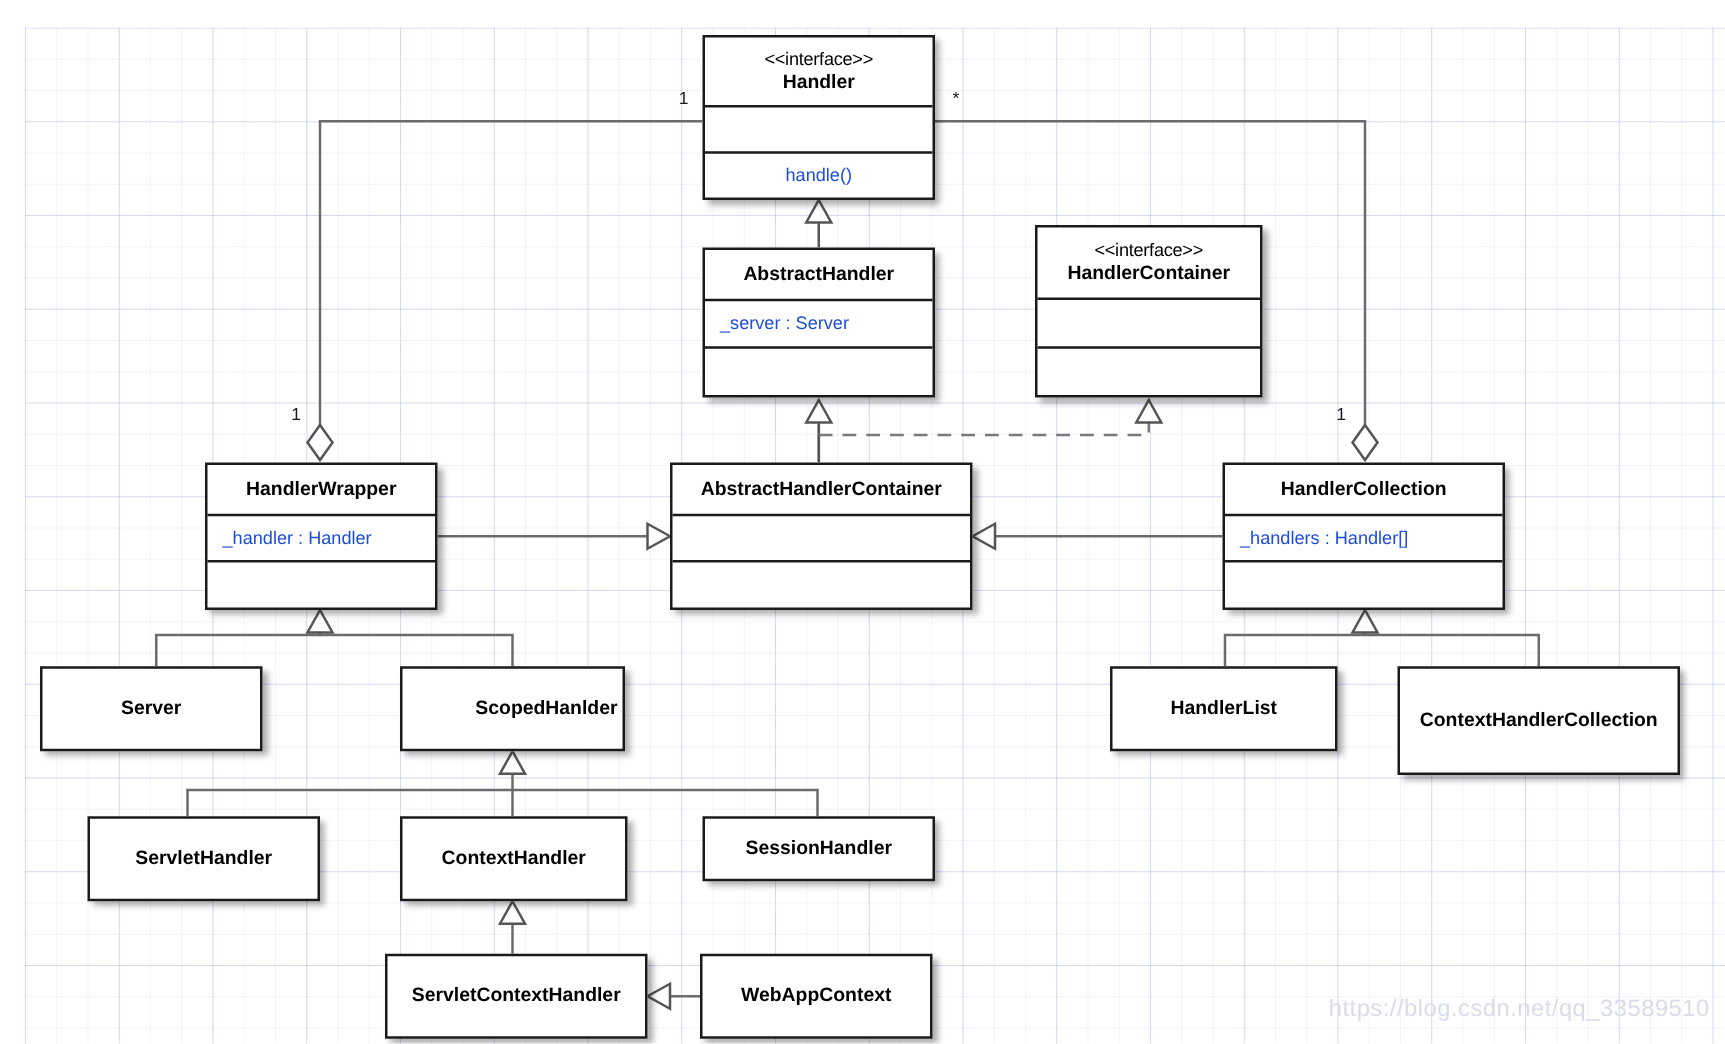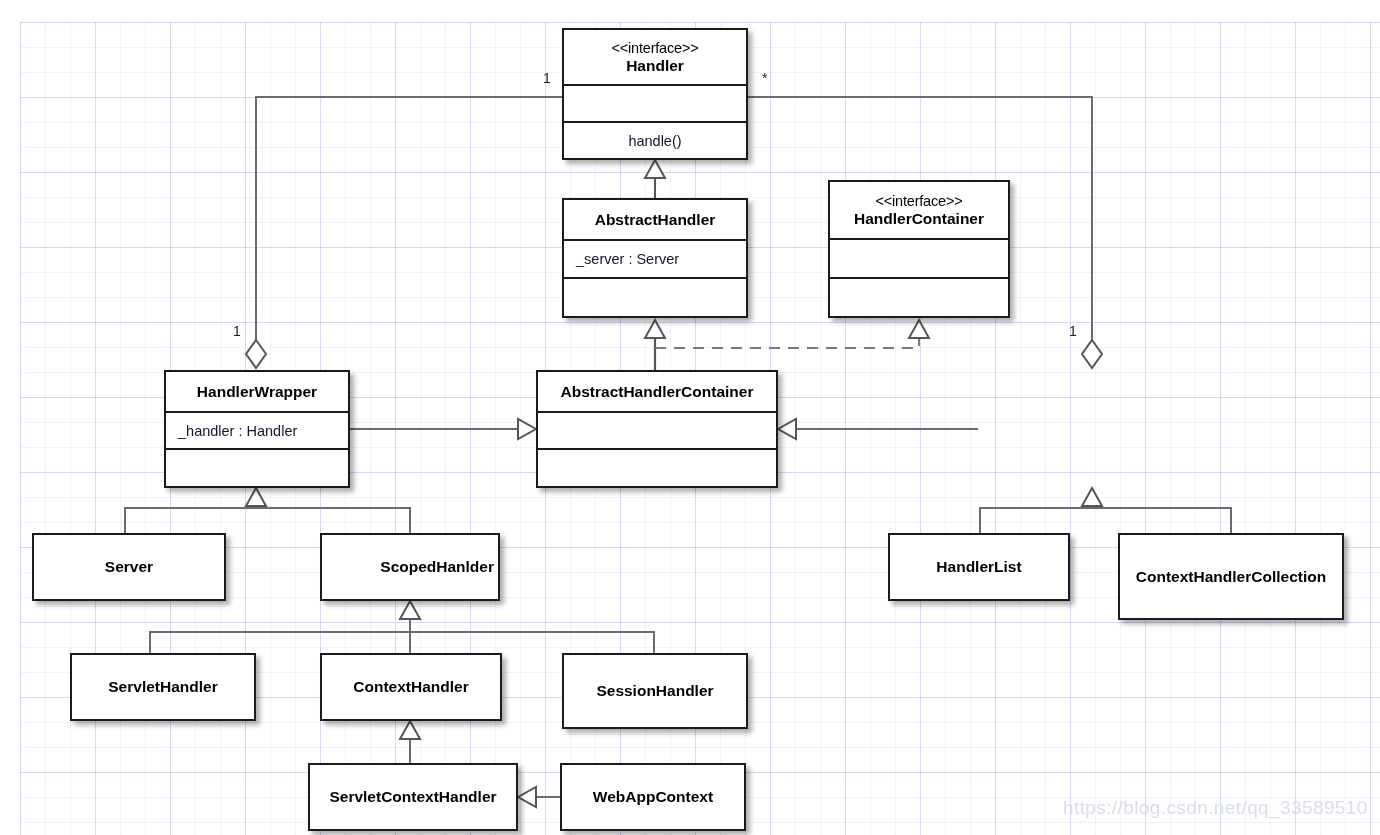--- a/index.html
+++ b/index.html
@@ -63,21 +63,21 @@
     font-size: 14.5px;
     letter-spacing: -0.2px;
   }
   .uml-row {
     box-sizing: border-box;
     border-top: 2.5px solid #1a1a1a;
     display: flex;
     align-items: center;
     padding-left: 12px;
     font-size: 14.5px;
-    color: #0f172a;
+    color: #1d4ed8;
   }
   .uml-row.empty { padding-left: 0; }
   
   .leaf .uml-head { height: 100%; font-size: 15.5px; }
 
   .mult {
     position: absolute;
     font-size: 14px;
     color: #1a1a1a;
     font-family: "Liberation Sans", sans-serif;
@@ -215,22 +215,27 @@
     <div class="uml-row" style="height:39px;">_handler : Handler</div>
     <div class="uml-row empty" style="height:39px;"></div>
   </div>
 
   <div class="uml-box" id="box-ahc" style="left:536px; top:370px; width:242px; height:118px;">
     <div class="uml-head" style="height:40px;">AbstractHandlerContainer</div>
     <div class="uml-row empty" style="height:39px;"></div>
     <div class="uml-row empty" style="height:39px;"></div>
   </div>
 
-
-  <div class="uml-box leaf" id="box-server" style="left:32px; top:533px; width:194px; height:68px;">
+  <div class="uml-box" id="box-handler-collection" style="left:978px; top:370px; width:226px; height:118px;">
+    <div class="uml-head" style="height:40px;">HandlerCollection</div>
+    <div class="uml-row" style="height:39px;">_handlers : Handler[]</div>
+    <div class="uml-row empty" style="height:39px;"></div>
+  </div>
+
+  <div class="uml-box leaf" id="box-server" style="left:32px; top:533px; width:178px; height:68px;">
     <div class="uml-head">Server</div>
   </div>
 
   <div class="uml-box leaf" id="box-scoped-hanlder" style="left:320px; top:533px; width:180px; height:68px;align-items:flex-end;">
     <div class="uml-head">ScopedHanlder</div>
   </div>
 
   <div class="uml-box leaf" id="box-handler-list" style="left:888px; top:533px; width:182px; height:68px;">
     <div class="uml-head">HandlerList</div>
   </div>
@@ -240,21 +245,21 @@
   </div>
 
   <div class="uml-box leaf" id="box-servlet-handler" style="left:70px; top:653px; width:186px; height:68px;">
     <div class="uml-head">ServletHandler</div>
   </div>
 
   <div class="uml-box leaf" id="box-context-handler" style="left:320px; top:653px; width:182px; height:68px;">
     <div class="uml-head">ContextHandler</div>
   </div>
 
-  <div class="uml-box leaf" id="box-session-handler" style="left:562px; top:653px; width:186px; height:76px;">
+  <div class="uml-box leaf" id="box-session-handler" style="left:562px; top:653px; width:186px; height:52px;">
     <div class="uml-head">SessionHandler</div>
   </div>
 
   <div class="uml-box leaf" id="box-sch" style="left:308px; top:763px; width:210px; height:68px;">
     <div class="uml-head">ServletContextHandler</div>
   </div>
 
   <div class="uml-box leaf" id="box-wac" style="left:560px; top:763px; width:186px; height:68px;">
     <div class="uml-head">WebAppContext</div>
   </div>

